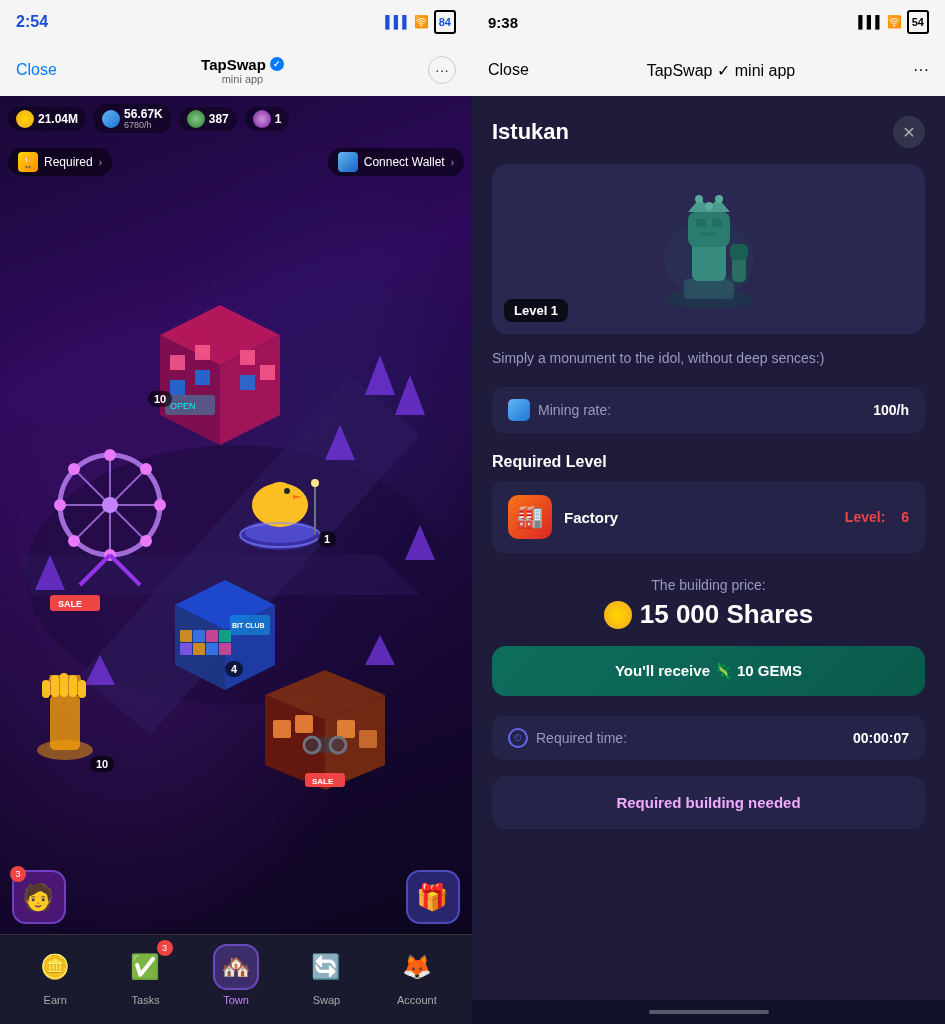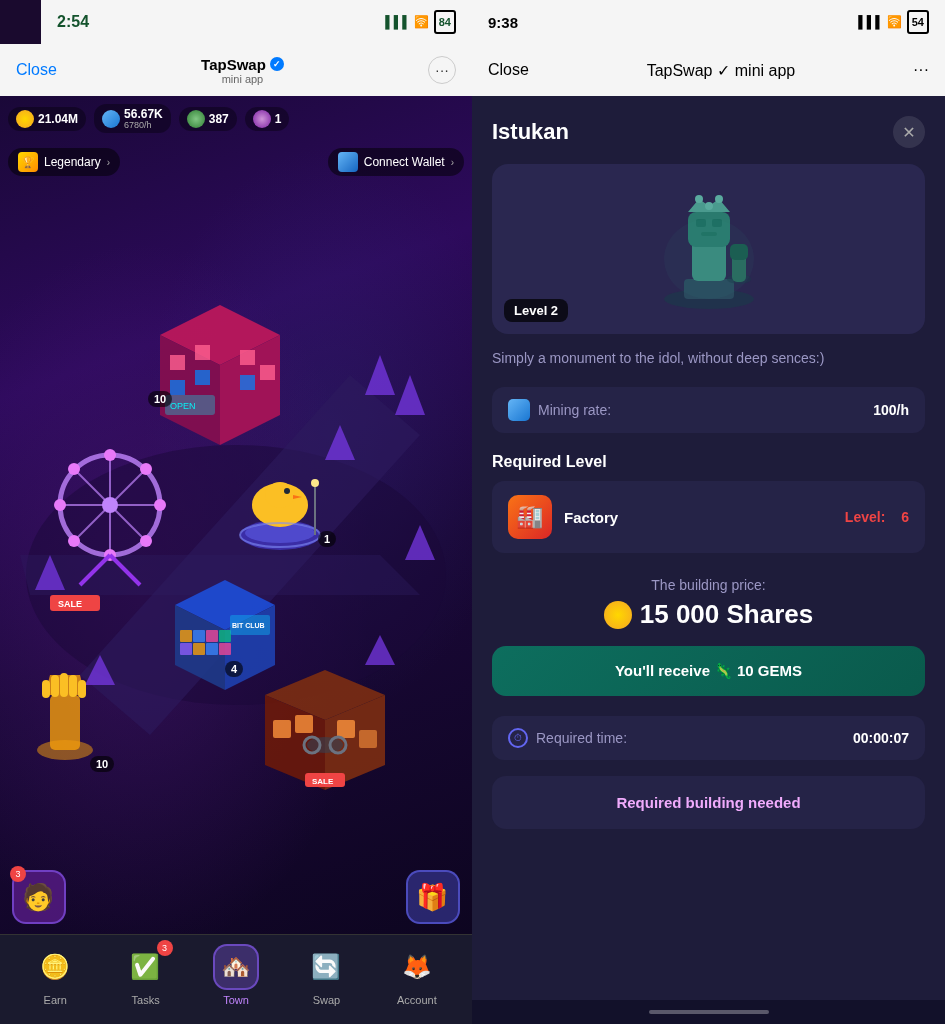--- a/index.html
+++ b/index.html
@@ -25,23 +25,22 @@
 
     .status-bar {
       height: 44px;
       background: #f5f5f5;
       display: flex;
       align-items: center;
       justify-content: space-between;
       padding: 0 16px;
       font-size: 15px;
       font-weight: 600;
-      color: #14532d;
+      color: #1d4ed8;
       flex-shrink: 0;
-      margin-left: 41px;
     }
     .status-bar .time { font-weight: 700; font-size: 16px; }
     .status-icons { display: flex; align-items: center; gap: 4px; font-size: 12px; }
     .battery-box {
       border: 2px solid #000;
       border-radius: 3px;
       padding: 4px 3px;
       font-size: 11px;
       font-weight: 700;
       position: relative;
@@ -622,21 +621,21 @@
       </div>
       <div class="hud-item purple">
         <div class="icon-circle"></div>
         <span class="hud-text">1</span>
       </div>
     </div>
 
     <div class="legend-bar">
       <div class="legend-pill">
         <div class="legend-icon">🏆</div>
-        <span>Legendary</span>
+        <span>Required</span>
         <span style="color:#aaa;font-size:10px">›</span>
       </div>
       <div class="legend-pill">
         <div class="connect-icon"></div>
         <span>Connect Wallet</span>
         <span style="color:#aaa;font-size:10px">›</span>
       </div>
     </div>
 
     <div class="iso-scene">
@@ -862,21 +861,21 @@
         <circle cx="55" cy="15" r="4" fill="#5aaa9e"></circle>
         <circle cx="65" cy="22" r="4" fill="#5aaa9e"></circle>
         <circle cx="75" cy="15" r="4" fill="#5aaa9e"></circle>
 
         <ellipse cx="95" cy="95" rx="12" ry="5" fill="#1a3a4a" opacity="0.5"></ellipse>
         <rect x="88" y="70" width="14" height="28" rx="5" fill="#2a6a5e"></rect>
         <rect x="86" y="60" width="18" height="16" rx="5" fill="#1a5a4e"></rect>
 
         <ellipse cx="65" cy="75" rx="45" ry="40" fill="#3aaa9e" opacity="0.05"></ellipse>
       </svg>
-      <div class="level-badge">Level 2</div>
+      <div class="level-badge">Level 1</div>
     </div>
 
     <p class="description">Simply a monument to the idol, without deep sences:)</p>
 
     <div class="mining-rate-box">
       <div class="mining-rate-left">
         <div class="mining-cube"></div>
         <span>Mining rate:</span>
       </div>
       <span class="mining-rate-value">100/h</span>

